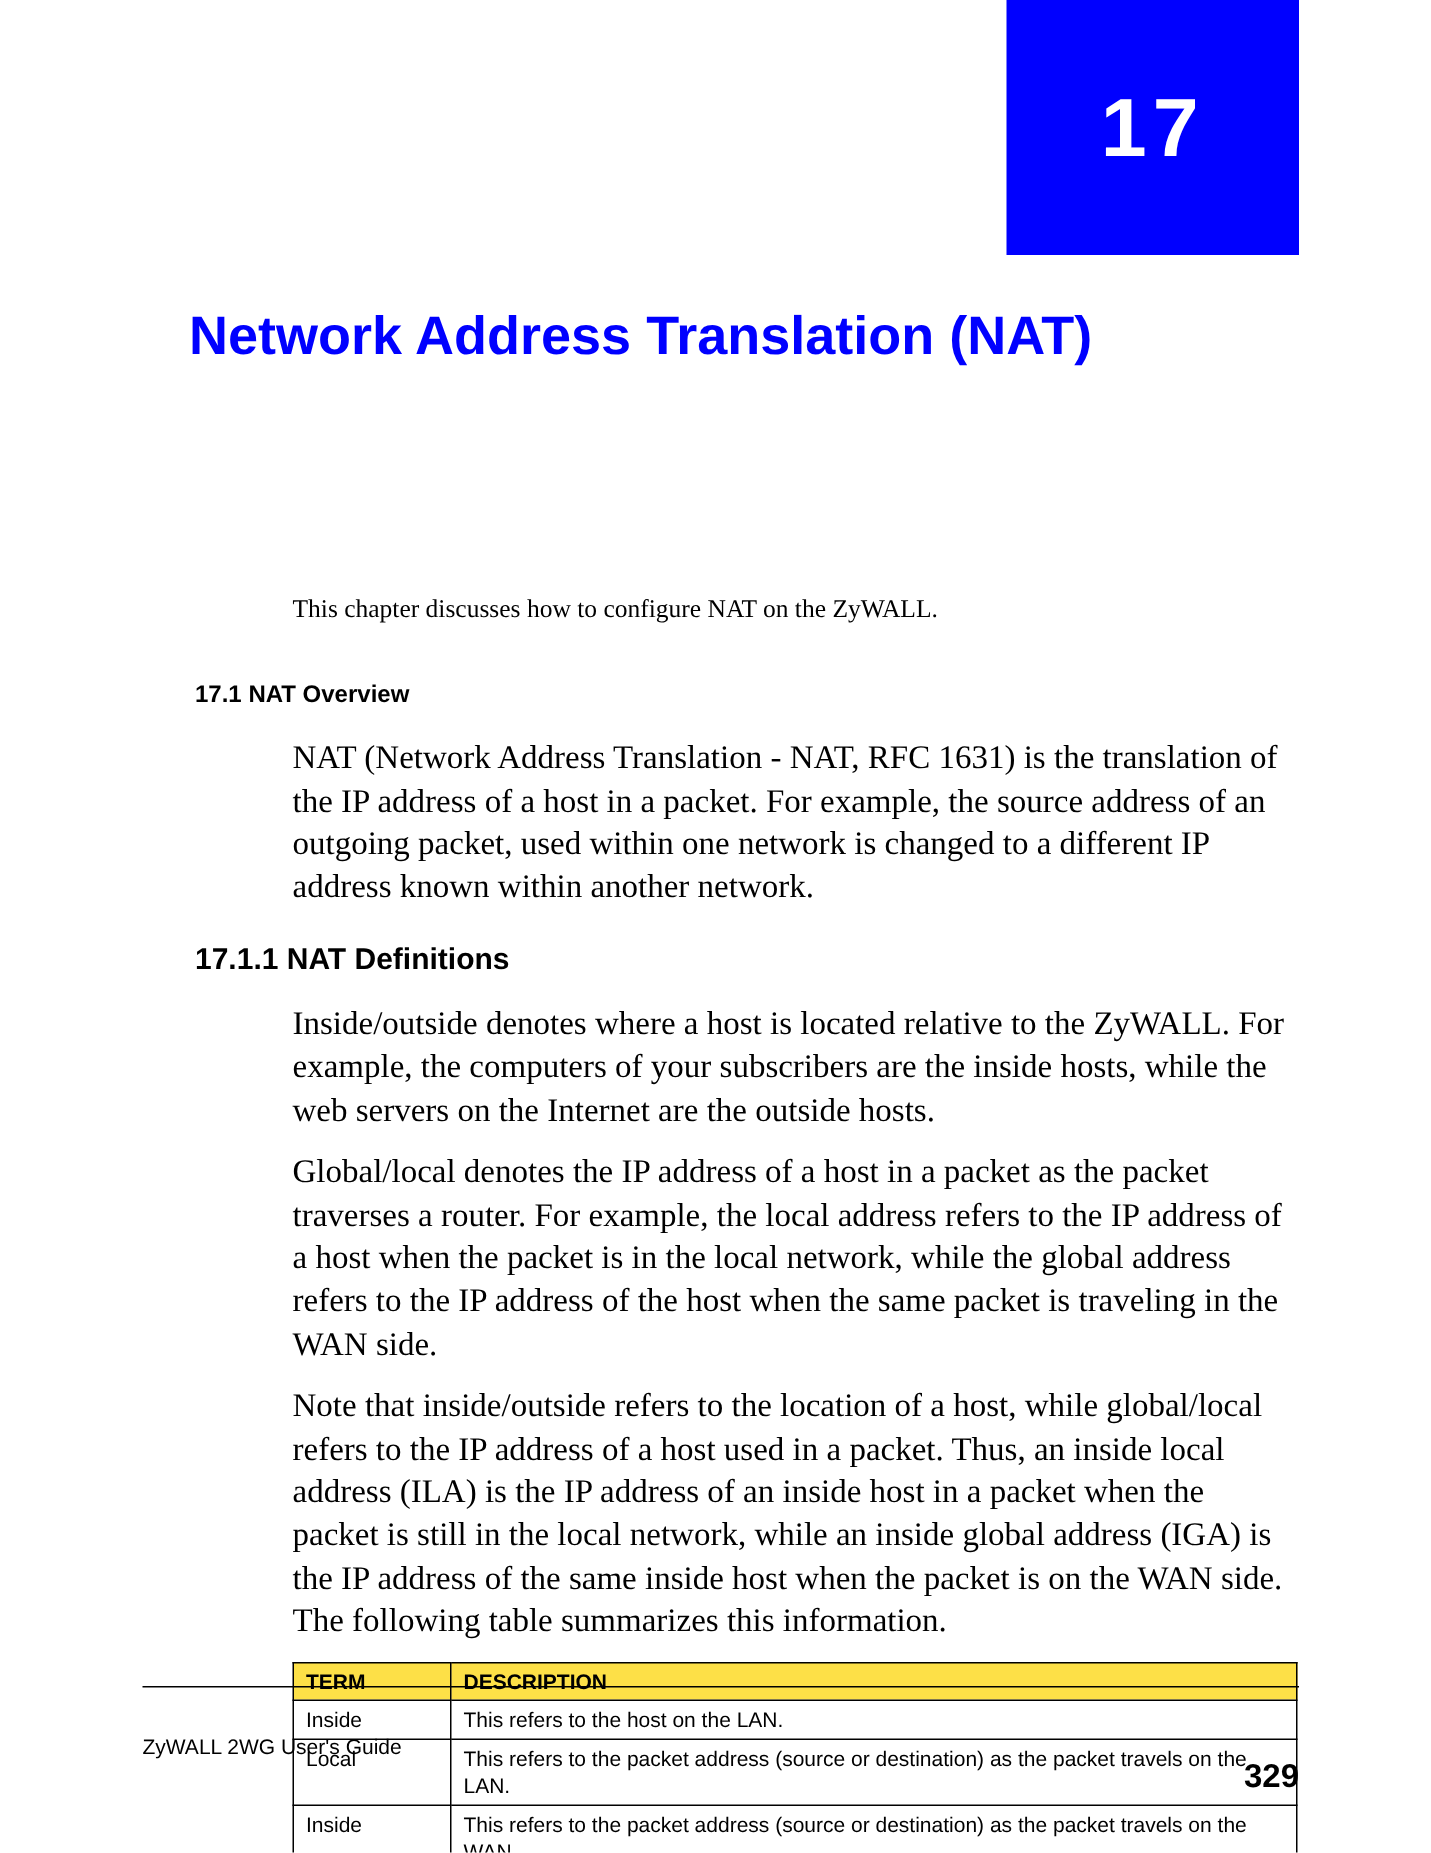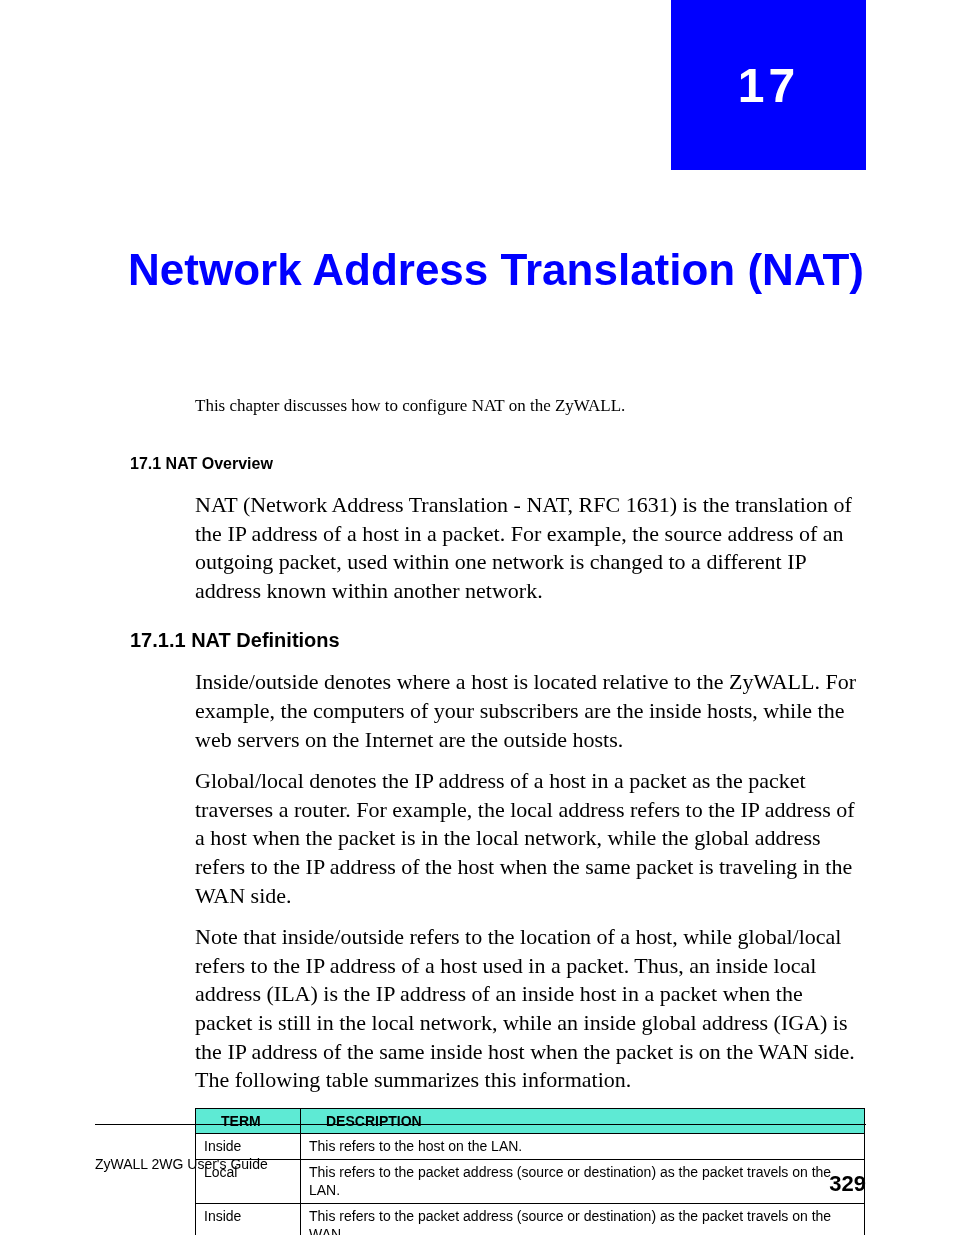--- a/index.html
+++ b/index.html
@@ -22,36 +22,35 @@
       width: 195px;
       height: 170px;
       background: #0000FF;
       display: flex;
       align-items: center;
       justify-content: center;
     }
     .chapter-number {
       color: #fff;
       font-family: Arial, Helvetica, sans-serif;
-      font-size: 48px;
+      font-size: 55px;
       font-weight: bold;
       letter-spacing: 4px;
     }
     .chapter-title {
       position: absolute;
       top: 200px;
       right: 88px;
       width: 740px;
-      text-align: center;
+      text-align: left;
       color: #0000FF;
       font-family: Arial, Helvetica, sans-serif;
-      font-size: 44px;
+      font-size: 36px;
       font-weight: bold;
       line-height: 1.35;
-      margin-top: 40px;
     }
     .content {
       position: absolute;
       top: 395px;
       left: 195px;
       width: 670px;
     }
     .intro-text {
       font-size: 17px;
       margin-bottom: 38px;
@@ -86,24 +85,24 @@
     .table-caption .bold {
       font-weight: bold;
     }
     table.def-table {
       border-collapse: collapse;
       width: 100%;
       font-family: Arial, Helvetica, sans-serif;
       font-size: 14px;
     }
     table.def-table th {
-      background: #5eead4;
+      background: #fde047;
       border: 1px solid #000;
       text-align: left;
-      padding: 4px 25px;
+      padding: 4px 8px;
       font-weight: bold;
     }
     table.def-table td {
       border: 1px solid #000;
       padding: 4px 8px;
       vertical-align: top;
       line-height: 1.25;
     }
     table.def-table td.term {
       width: 105px;

